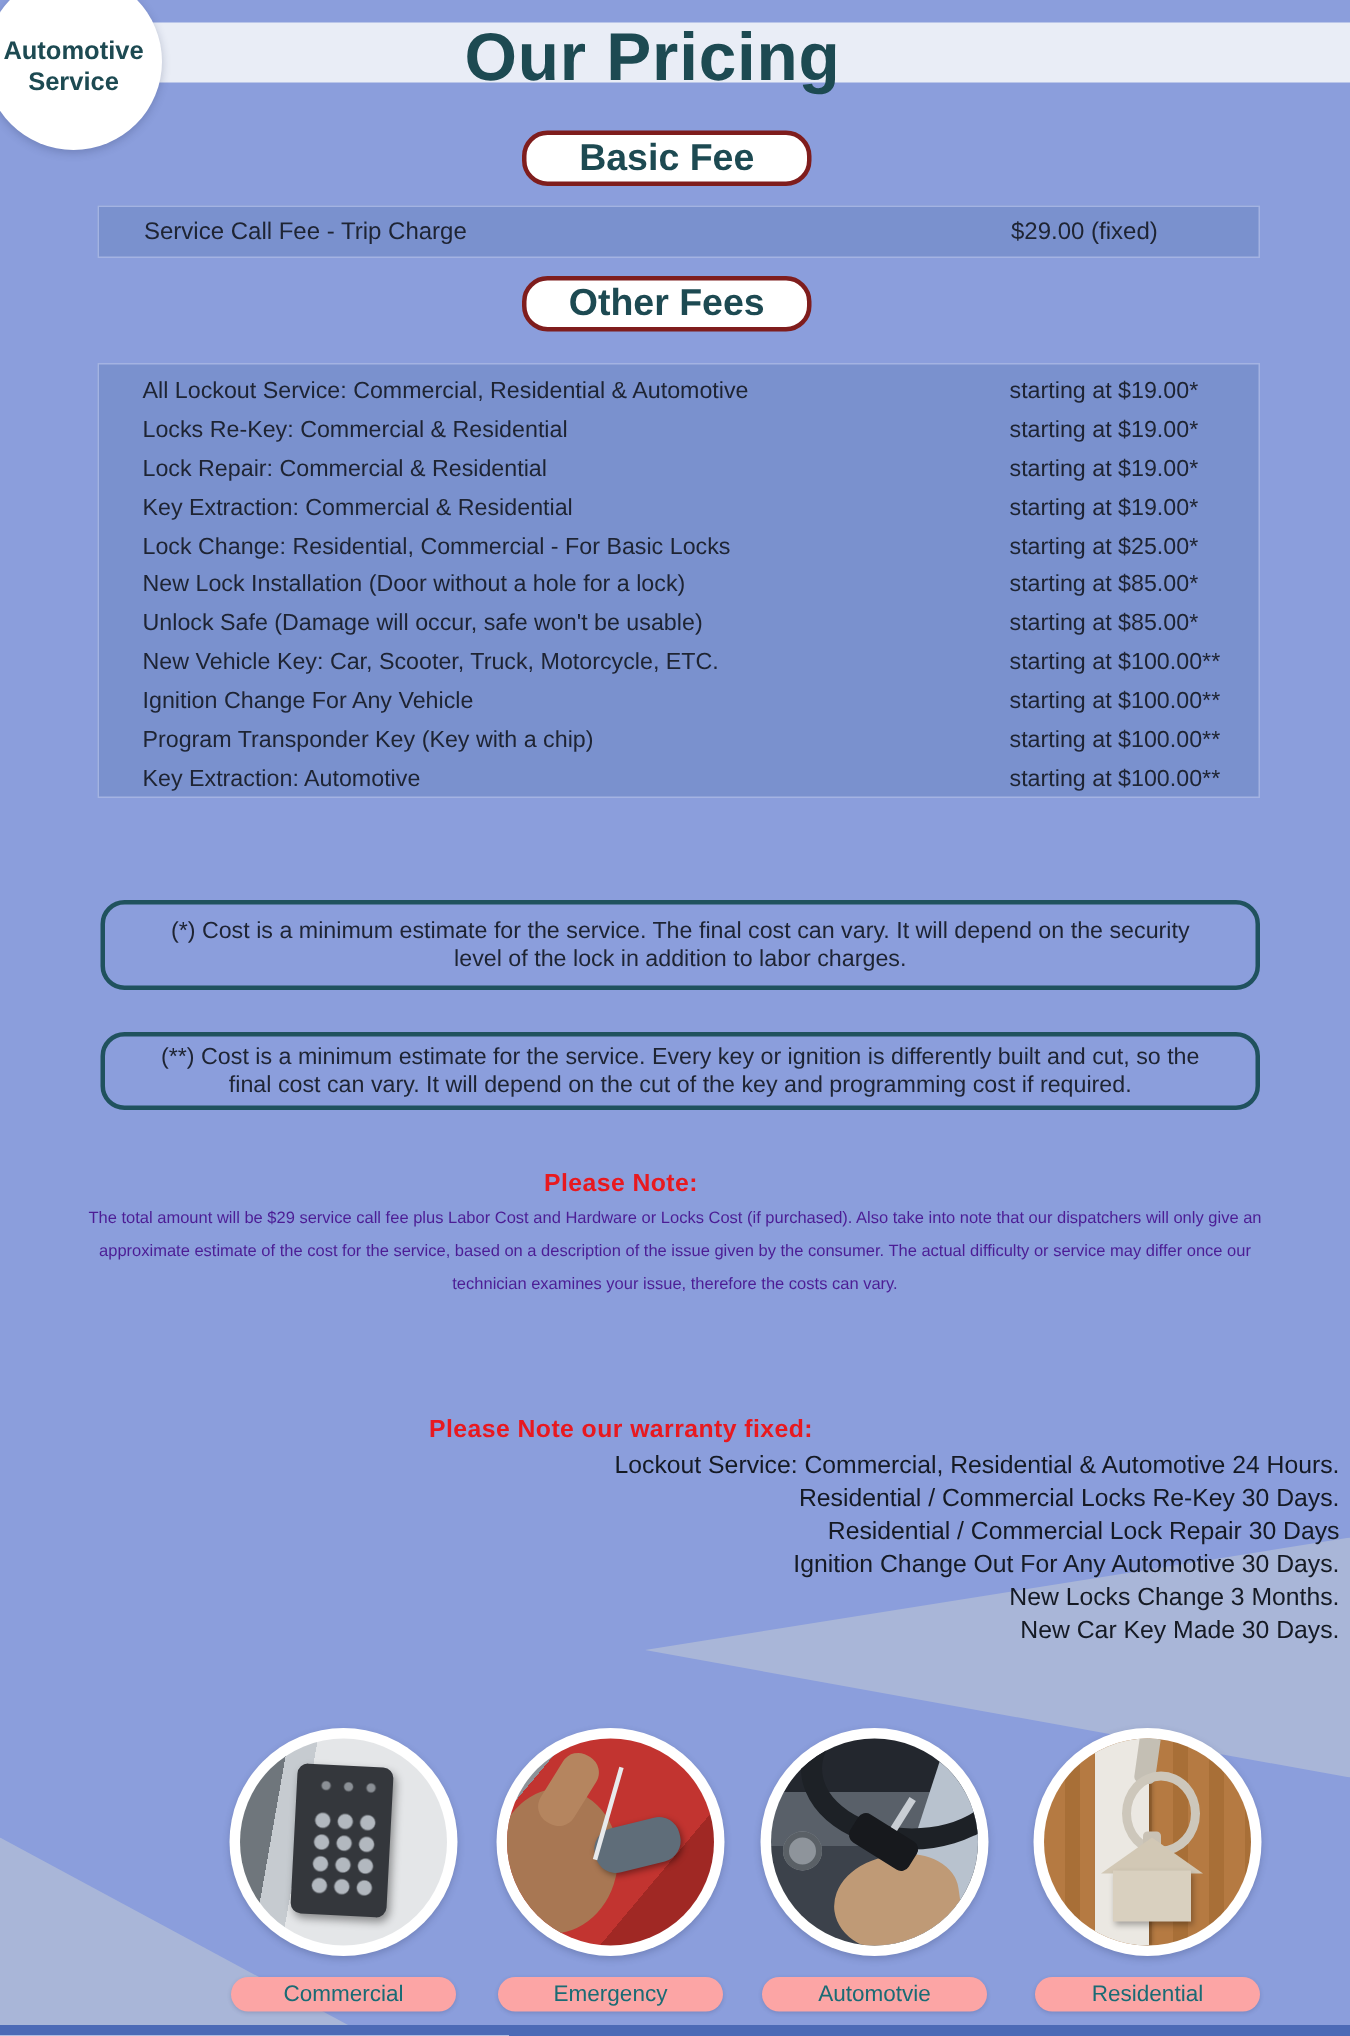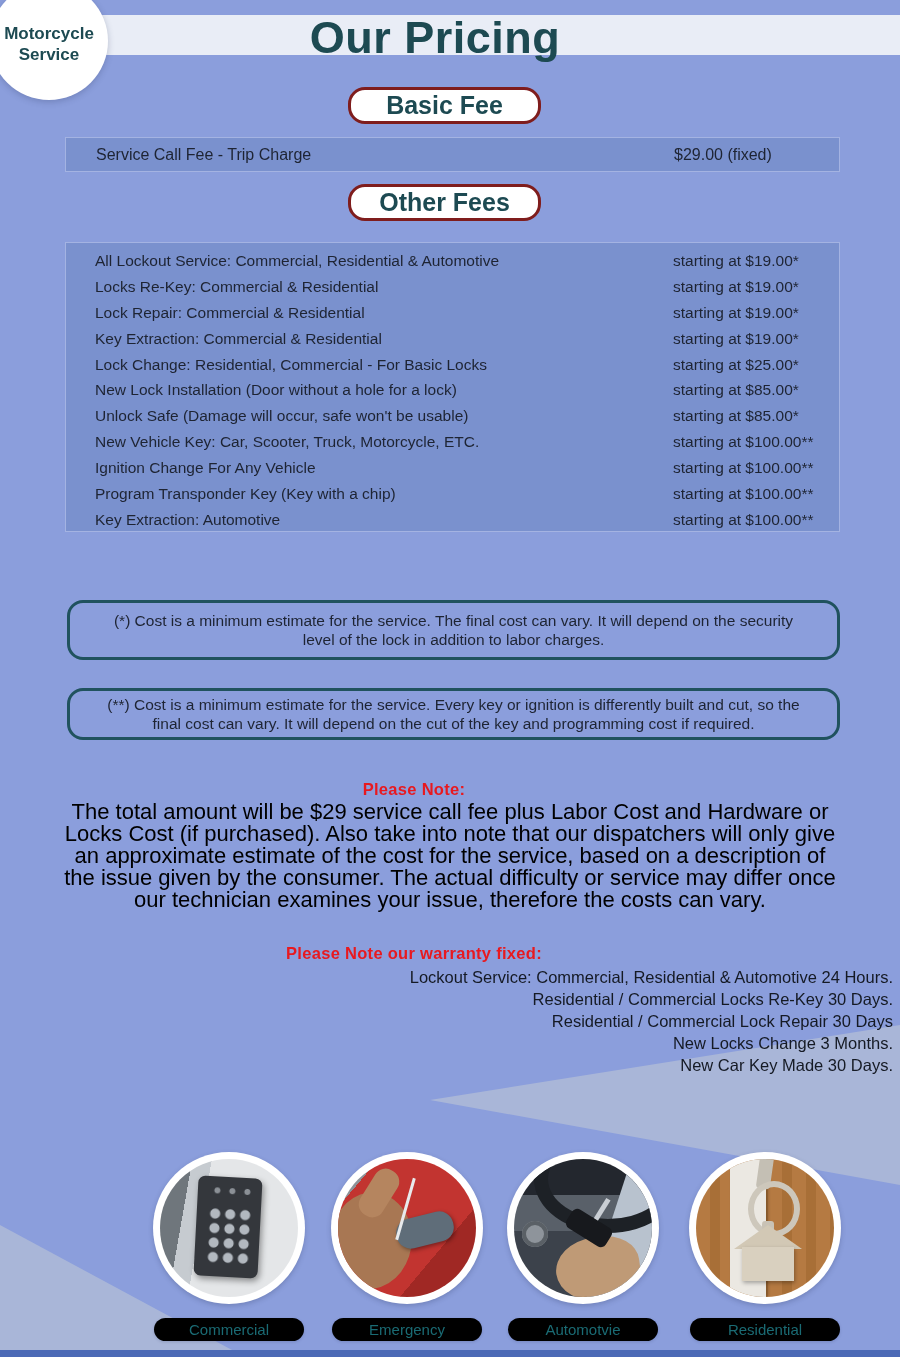--- a/index.html
+++ b/index.html
@@ -48,29 +48,29 @@
     display:flex;align-items:center;justify-content:center;padding:4px 34px;}
   .note-1{top:600px;height:60px;}
   .note-2{top:688px;height:52px;}
 
   
   .red-heading{position:absolute;left:0;width:828px;text-align:center;
     font-size:16.5px;font-weight:bold;color:#e8191f;letter-spacing:.3px;}
   .rh-1{top:780px;}
   .rh-2{top:944px;}
   .note-paragraph{position:absolute;left:58px;top:801px;width:784px;text-align:center;
-    font-size:22px;line-height:22px;color:#000000;}
+    font-size:11px;line-height:22px;color:#4c1d95;}
   .warranty-lines{position:absolute;left:0;top:966px;width:893px;text-align:right;
     font-size:16.5px;line-height:22px;color:#151a24;}
 
   
   .cat-circle{position:absolute;top:1152px;width:152px;height:152px;border-radius:50%;
     background:#ffffff;box-shadow:0 2px 5px rgba(40,50,90,.25);z-index:3;}
   .cat-photo{position:absolute;left:7px;top:7px;width:138px;height:138px;border-radius:50%;overflow:hidden;}
-  .cat-label{position:absolute;top:1318px;width:150px;height:23px;background:#000000;border-radius:12px;
+  .cat-label{position:absolute;top:1318px;width:150px;height:23px;background:#fca5a5;border-radius:12px;
     display:flex;align-items:center;justify-content:center;z-index:3;
     font-size:15px;color:#1a6b74;box-shadow:0 1px 3px rgba(40,50,90,.2);}
   .c1{left:153px;} .c2{left:331px;} .c3{left:507px;} .c4{left:689px;}
   .l1{left:154px;} .l2{332px;} .l2{left:332px;} .l3{left:508px;} .l4{left:690px;}
 
   
   .p-commercial{background:linear-gradient(100deg,#6f767c 0 20%,#c6cbd0 20% 32%,#e4e6e8 32% 100%);}
   .keypad{position:absolute;left:36px;top:18px;width:64px;height:100px;background:#34373c;border-radius:7px;
     transform:rotate(3deg);box-shadow:2px 3px 6px rgba(0,0,0,.4);}
   .kp-leds{position:absolute;left:12px;top:9px;width:44px;height:10px;
@@ -123,21 +123,21 @@
 
 <div id="page">
 
   <div class="swoosh swoosh-right"></div>
   <div class="swoosh swoosh-left"></div>
   <div class="footer-bar"></div>
 
   <div class="title-band"></div>
   <div class="page-title">Our Pricing</div>
   <div class="logo-circle">
-    <span>Motorcycle</span>
+    <span>Automotive</span>
     <span>Service</span>
   </div>
 
   <div class="section-pill pill-basic">Basic Fee</div>
   <div class="band-row">
     <span class="svc">Service Call Fee - Trip Charge</span>
     <span class="prc">$29.00 (fixed)</span>
   </div>
 
   <div class="section-pill pill-other">Other Fees</div>
@@ -192,20 +192,21 @@
   <div class="note-box note-2">(**) Cost is a minimum estimate for the service. Every key or ignition is differently built and cut, so the final cost can vary. It will depend on the cut of the key and programming cost if required.</div>
 
   <div class="red-heading rh-1">Please Note:</div>
   <div class="note-paragraph">The total amount will be $29 service call fee plus Labor Cost and Hardware or Locks Cost (if purchased). Also take into note that our dispatchers will only give an approximate estimate of the cost for the service, based on a description of the issue given by the consumer. The actual difficulty or service may differ once our technician examines your issue, therefore the costs can vary.</div>
 
   <div class="red-heading rh-2">Please Note our warranty fixed:</div>
   <div class="warranty-lines">
     <div>Lockout Service: Commercial, Residential &amp; Automotive 24 Hours.</div>
     <div>Residential / Commercial Locks Re-Key 30 Days.</div>
     <div>Residential / Commercial Lock Repair 30 Days</div>
+    <div>Ignition Change Out For Any Automotive 30 Days.</div>
     <div>New Locks Change 3 Months.</div>
     <div>New Car Key Made 30 Days.</div>
   </div>
 
   <div class="cat-circle c1">
     <div class="cat-photo p-commercial">
       <div class="keypad">
         <div class="kp-leds"></div>
         <div class="kp-keys"></div>
       </div>

